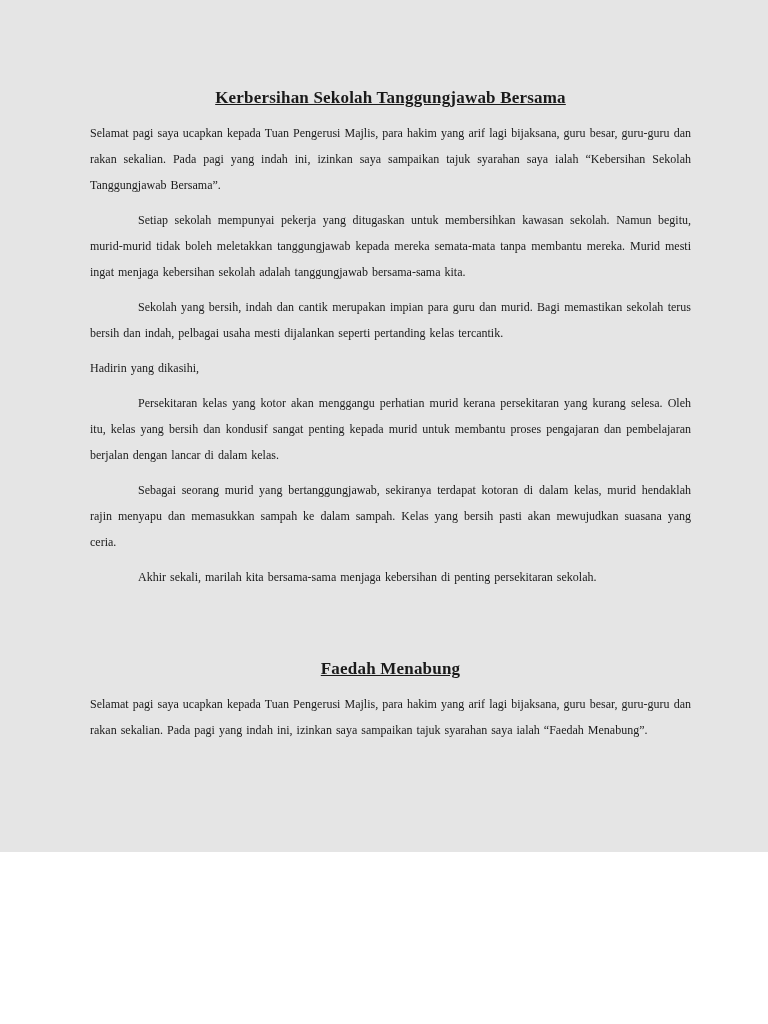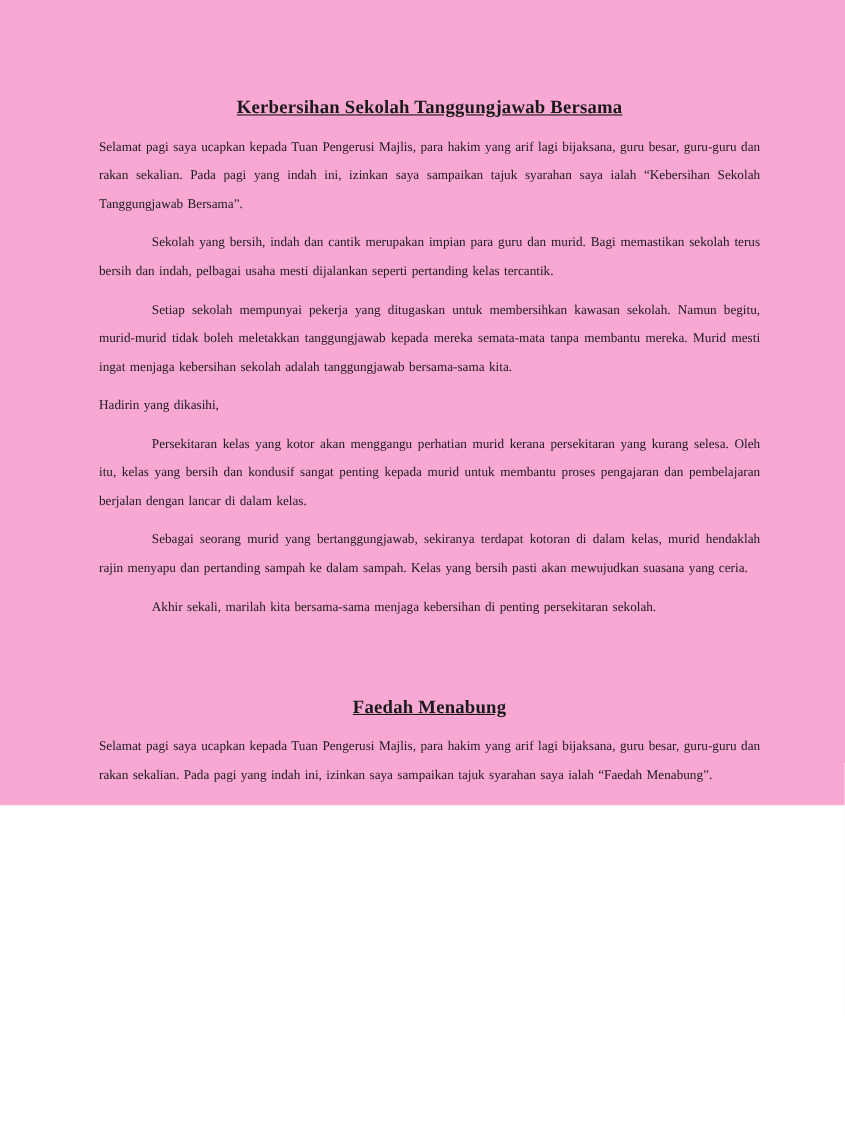--- a/index.html
+++ b/index.html
@@ -10,23 +10,23 @@
   body {
     width: 768px;
     height: 1024px;
     font-family: "Liberation Serif", "DejaVu Serif", serif;
     color: #1a1a1a;
     overflow: hidden;
   }
   .page {
     box-sizing: border-box;
     width: 768px;
-    height: 732px;
+    height: 852px;
     padding: 85px 77px 40px 90px;
-    background: #f9a8d4;
+    background: #e5e5e5;
     overflow: hidden;
   }
   .section-title {
     font-size: 17px;
     font-weight: bold;
     text-align: center;
     text-decoration: underline;
     line-height: 26px;
     margin: 0 0 9px 0;
     letter-spacing: 0.2px;
@@ -45,22 +45,22 @@
     text-indent: 48px;
   }
 </style>
 </head>
 <body>
 
 <div class="page">
   <div id="doc">
       <div class="section-title">Kerbersihan Sekolah Tanggungjawab Bersama</div>
       <p class="doc-par">Selamat pagi saya ucapkan kepada Tuan Pengerusi Majlis, para hakim yang arif lagi bijaksana, guru besar, guru-guru dan rakan sekalian. Pada pagi yang indah ini, izinkan saya sampaikan tajuk syarahan saya ialah “Kebersihan Sekolah Tanggungjawab Bersama”.</p>
+      <p class="doc-par indent">Setiap sekolah mempunyai pekerja yang ditugaskan untuk membersihkan kawasan sekolah. Namun begitu, murid-murid tidak boleh meletakkan tanggungjawab kepada mereka semata-mata tanpa membantu mereka. Murid mesti ingat menjaga kebersihan sekolah adalah tanggungjawab bersama-sama kita.</p>
       <p class="doc-par indent">Sekolah yang bersih, indah dan cantik merupakan impian para guru dan murid. Bagi memastikan sekolah terus bersih dan indah, pelbagai usaha mesti dijalankan seperti pertanding kelas tercantik.</p>
-      <p class="doc-par indent">Setiap sekolah mempunyai pekerja yang ditugaskan untuk membersihkan kawasan sekolah. Namun begitu, murid-murid tidak boleh meletakkan tanggungjawab kepada mereka semata-mata tanpa membantu mereka. Murid mesti ingat menjaga kebersihan sekolah adalah tanggungjawab bersama-sama kita.</p>
       <p class="doc-par">Hadirin yang dikasihi,</p>
       <p class="doc-par indent">Persekitaran kelas yang kotor akan menggangu perhatian murid kerana persekitaran yang kurang selesa. Oleh itu, kelas yang bersih dan kondusif sangat penting kepada murid untuk membantu proses pengajaran dan pembelajaran berjalan dengan lancar di dalam kelas.</p>
-      <p class="doc-par indent">Sebagai seorang murid yang bertanggungjawab, sekiranya terdapat kotoran di dalam kelas, murid hendaklah rajin menyapu dan pertanding sampah ke dalam sampah. Kelas yang bersih pasti akan mewujudkan suasana yang ceria.</p>
+      <p class="doc-par indent">Sebagai seorang murid yang bertanggungjawab, sekiranya terdapat kotoran di dalam kelas, murid hendaklah rajin menyapu dan memasukkan sampah ke dalam sampah. Kelas yang bersih pasti akan mewujudkan suasana yang ceria.</p>
       <p class="doc-par indent">Akhir sekali, marilah kita bersama-sama menjaga kebersihan di penting persekitaran sekolah.</p>
       <div class="section-title gap-top">Faedah Menabung</div>
       <p class="doc-par">Selamat pagi saya ucapkan kepada Tuan Pengerusi Majlis, para hakim yang arif lagi bijaksana, guru besar, guru-guru dan rakan sekalian. Pada pagi yang indah ini, izinkan saya sampaikan tajuk syarahan saya ialah “Faedah Menabung”.</p>
     </div>
 </div>
 
 </body></html>

